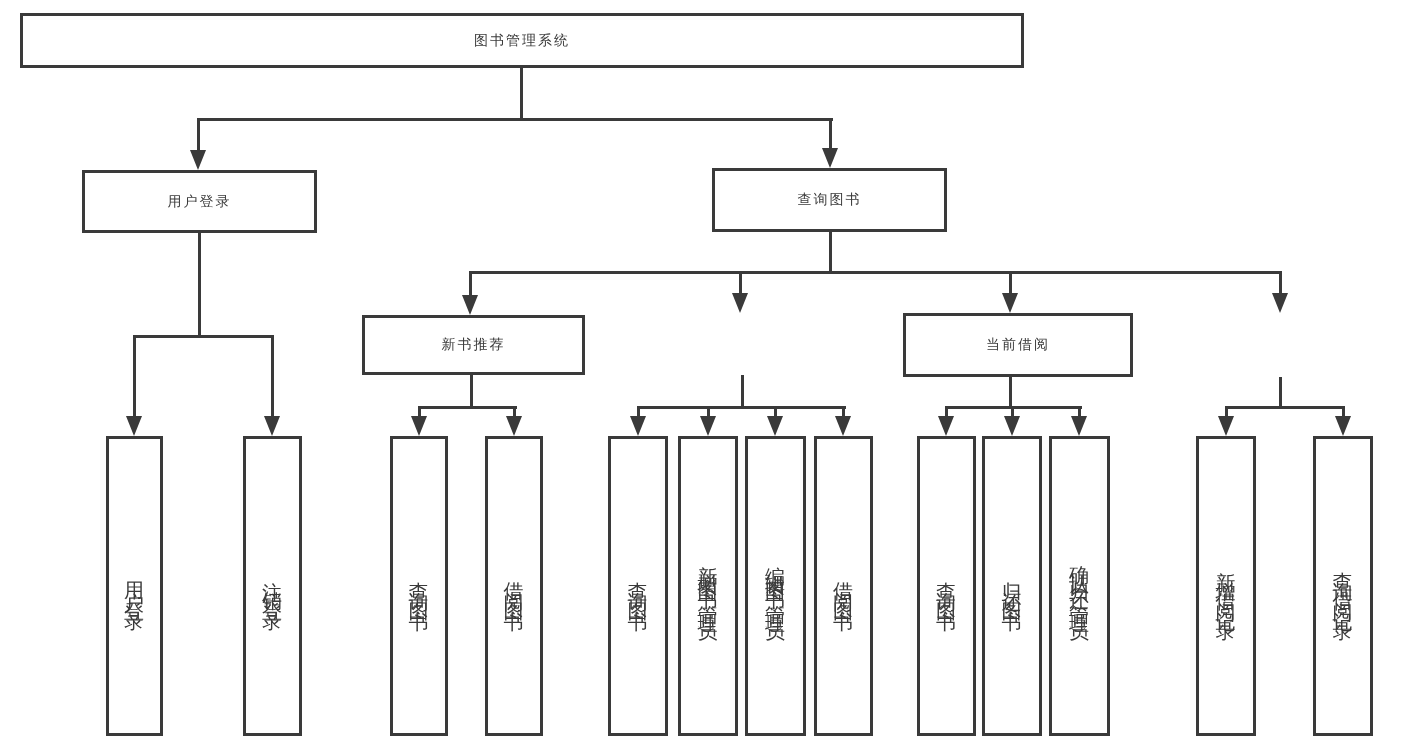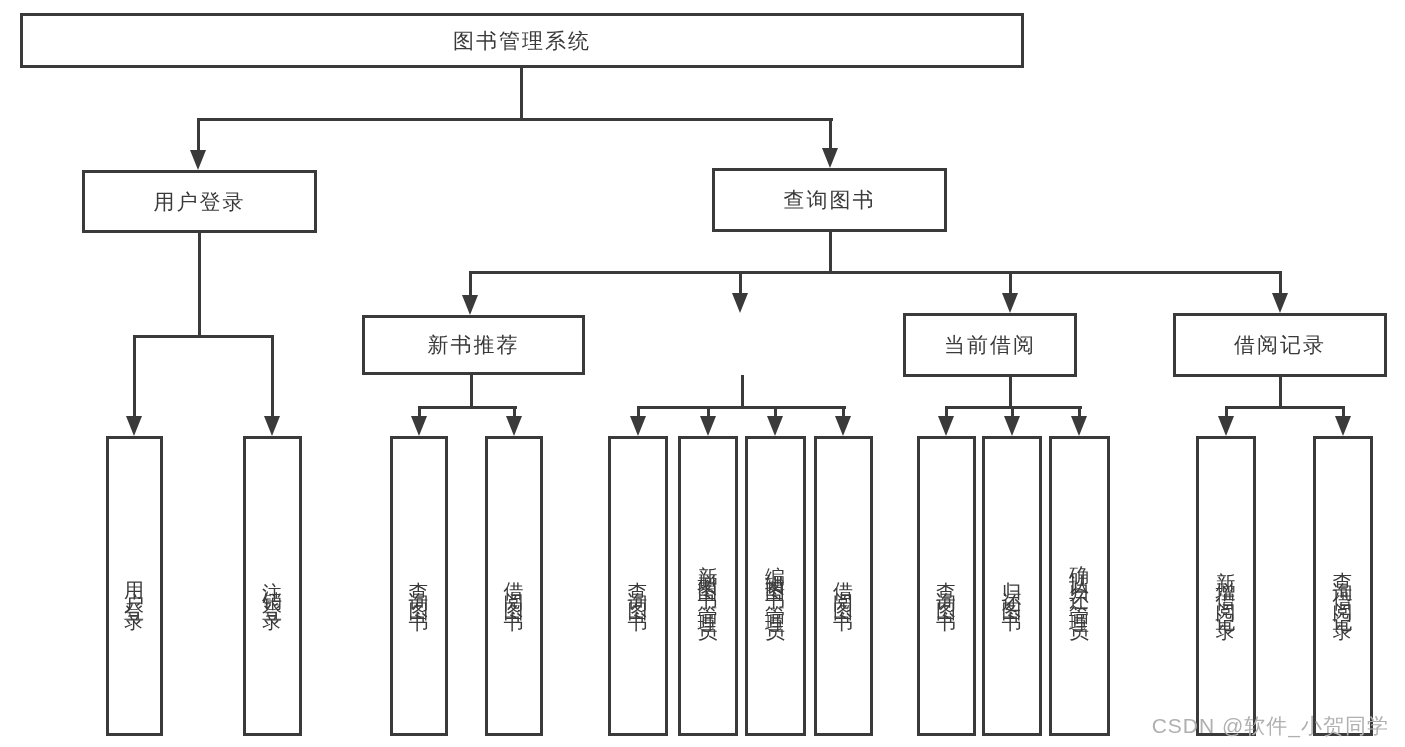--- a/index.html
+++ b/index.html
@@ -14,21 +14,21 @@
     font-family:"Liberation Sans", sans-serif;
     color:var(--text);
     overflow:hidden;
   }
   .box{
     position:absolute;
     box-sizing:border-box;
     border:3px solid var(--line);
     background:#ffffff;
     display:flex;align-items:center;justify-content:center;
-    font-size:21px;
+    font-size:14px;
     letter-spacing:2px;
     color:var(--text);
   }
   .vbox{
     position:absolute;
     box-sizing:border-box;
     border:3px solid var(--line);
     background:#ffffff;
     display:flex;align-items:center;justify-content:center;
   }
@@ -93,25 +93,22 @@
   <div class="vline" style="left:739px;top:271px;width:3px;height:24px;"></div>
   <div class="arrow" style="left:732px;top:293px;"></div>
   <div class="vline" style="left:1009px;top:271px;width:3px;height:24px;"></div>
   <div class="arrow" style="left:1002px;top:293px;"></div>
   <div class="vline" style="left:1279px;top:271px;width:3px;height:24px;"></div>
   <div class="arrow" style="left:1272px;top:293px;"></div>
 
   <div class="box" style="left:362px;top:315px;width:223px;height:60px;text-align:right;">
     <span>新书推荐</span>
   </div>
-  <div class="box" style="left:903px;top:313px;width:174px;height:64px;">
+  <div class="box" style="left:903px;top:313px;width:230px;height:64px;">
     <span>当前借阅</span>
-  </div>
-  <div class="box" style="left:1173px;top:313px;width:214px;height:64px;">
-    <span>借阅记录</span>
   </div>
 
   <div class="vline" style="left:470px;top:375px;width:3px;height:34px;"></div>
   <div class="hline" style="left:418px;top:406px;width:99px;height:3px;"></div>
   <div class="vline" style="left:418px;top:406px;width:3px;height:12px;"></div>
   <div class="arrow" style="left:411px;top:416px;"></div>
   <div class="vline" style="left:513px;top:406px;width:3px;height:12px;"></div>
   <div class="arrow" style="left:506px;top:416px;"></div>
 
   <div class="vline" style="left:741px;top:375px;width:3px;height:34px;"></div>
@@ -178,15 +175,14 @@
     <span class="vtext">确认归还（管理员）</span>
   </div>
 
   <div class="vbox" style="left:1196px;top:436px;width:60px;height:300px;">
     <span class="vtext">新增借阅记录</span>
   </div>
   <div class="vbox" style="left:1313px;top:436px;width:60px;height:300px;">
     <span class="vtext">查询借阅记录</span>
   </div>
 
-  <div class="watermark">CSDN @软件_小贺同学</div>
 
 </div>
 
 </body></html>

